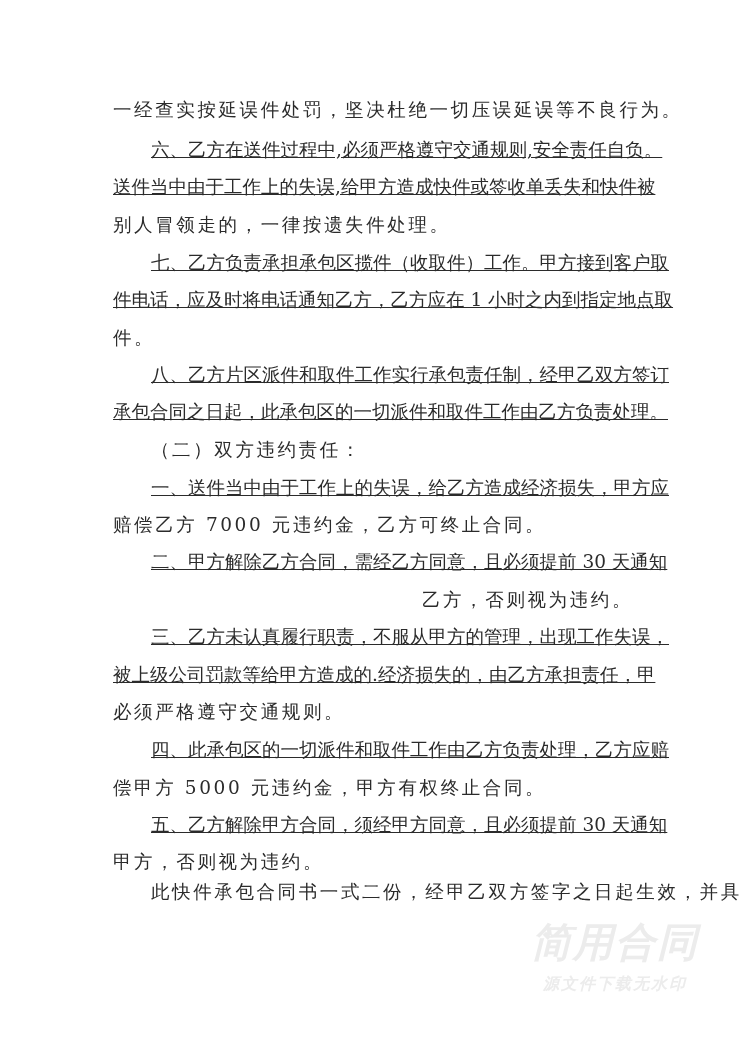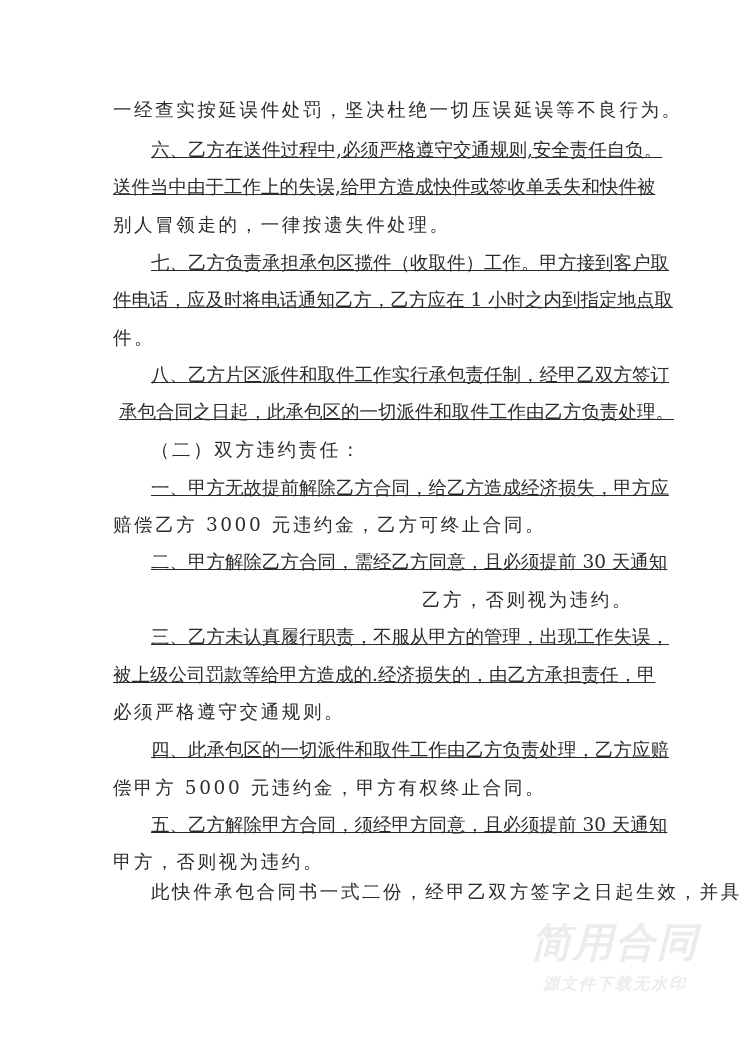--- a/index.html
+++ b/index.html
@@ -74,24 +74,24 @@
 <div class="page">
   <div id="lines">
       <div class="line" style="top: 98px;">一经查实按延误件处罚，坚决杜绝一切压误延误等不良行为。</div>
       <div class="line indent justify" style="top: 138px;">六、乙方在送件过程中,必须严格遵守交通规则,安全责任自负。</div>
       <div class="line justify" style="top: 175px;">送件当中由于工作上的失误,给甲方造成快件或签收单丢失和快件被</div>
       <div class="line" style="top: 213px;">别人冒领走的，一律按遗失件处理。</div>
       <div class="line indent justify" style="top: 251px;">七、乙方负责承担承包区揽件（收取件）工作。甲方接到客户取</div>
       <div class="line justify" style="top: 288px;">件电话，应及时将电话通知乙方，乙方应在 1 小时之内到指定地点取</div>
       <div class="line" style="top: 326px;">件。</div>
       <div class="line indent justify" style="top: 363px;">八、乙方片区派件和取件工作实行承包责任制，经甲乙双方签订</div>
-      <div class="line justify" style="top: 400px; margin-left: 6px;">承包合同之日起，此承包区的一切派件和取件工作由乙方负责处理。</div>
+      <div class="line justify" style="top: 400px;">承包合同之日起，此承包区的一切派件和取件工作由乙方负责处理。</div>
       <div class="line indent" style="top: 438px;">（二）双方违约责任：</div>
-      <div class="line indent justify" style="top: 476px;">一、甲方无故提前解除乙方合同，给乙方造成经济损失，甲方应</div>
-      <div class="line" style="top: 513px;">赔偿乙方 3000 元违约金，乙方可终止合同。</div>
+      <div class="line indent justify" style="top: 476px;">一、送件当中由于工作上的失误，给乙方造成经济损失，甲方应</div>
+      <div class="line" style="top: 513px;">赔偿乙方 7000 元违约金，乙方可终止合同。</div>
       <div class="line indent justify" style="top: 550px;">二、甲方解除乙方合同，需经乙方同意，且必须提前 30 天通知</div>
       <div class="line" style="top: 588px; text-align: right;">乙方，否则视为违约。</div>
       <div class="line indent justify" style="top: 625px;">三、乙方未认真履行职责，不服从甲方的管理，出现工作失误，</div>
       <div class="line justify" style="top: 663px;">被上级公司罚款等给甲方造成的.经济损失的，由乙方承担责任，甲</div>
       <div class="line" style="top: 700px;">必须严格遵守交通规则。</div>
       <div class="line indent justify" style="top: 738px;">四、此承包区的一切派件和取件工作由乙方负责处理，乙方应赔</div>
       <div class="line" style="top: 776px;">偿甲方 5000 元违约金，甲方有权终止合同。</div>
       <div class="line indent justify" style="top: 813px;">五、乙方解除甲方合同，须经甲方同意，且必须提前 30 天通知</div>
       <div class="line" style="top: 850px;">甲方，否则视为违约。</div>
       <div class="line indent" style="top: 880px;">此快件承包合同书一式二份，经甲乙双方签字之日起生效，并具</div>

